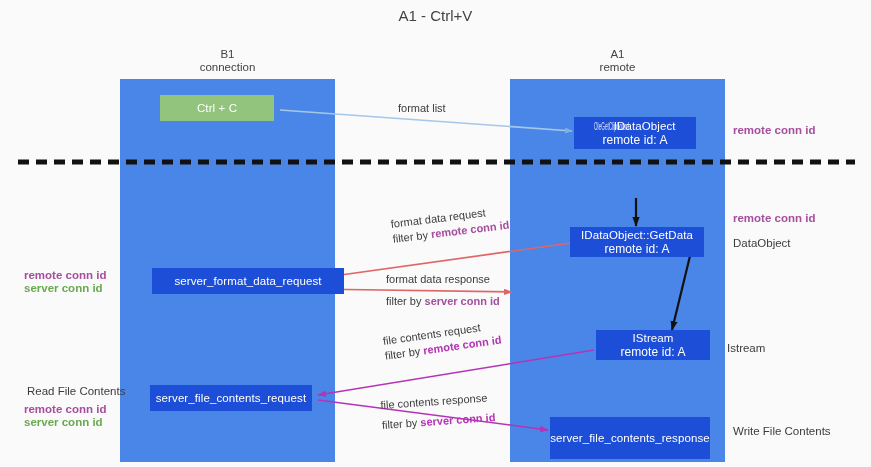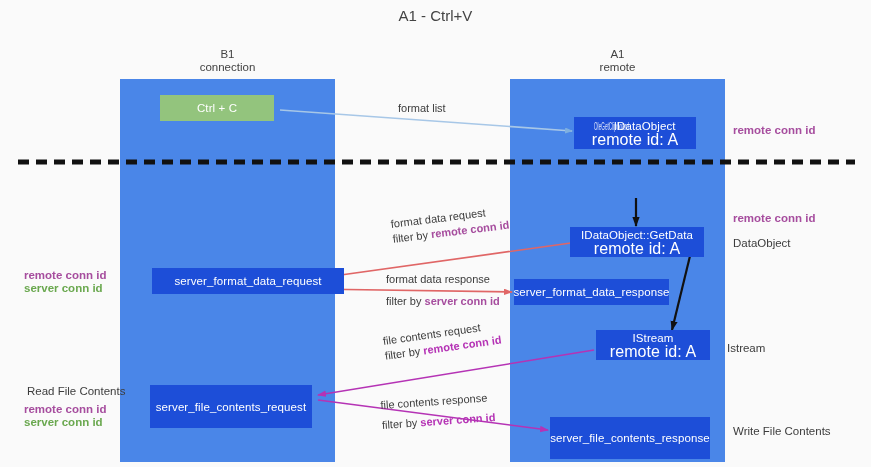--- a/index.html
+++ b/index.html
@@ -49,21 +49,21 @@
     align-items: center;
     justify-content: center;
     text-align: center;
     color: #ffffff;
     font-size: 11.5px;
     line-height: 14px;
     letter-spacing: .1px;
   }
   .node.orange { background: #1d4ed8; }
   .node.green  { background: #93c47d; }
-  .node .l2 { font-size: 16px; }
+  .node .l2 { font-size: 12px; }
 
   
   .smear {
     display: inline-block;
     position: relative;
     white-space: nowrap;
   }
   .smear .under {
     position: absolute;
     left: 0; top: 0;
@@ -174,30 +174,27 @@
 
   <div class="node orange" style="left:570px; top:227px; width:134px; height:30px;">
     <div>IDataObject::GetData</div>
     <div class="l2">remote id: A</div>
   </div>
 
   <div class="node orange" style="left:152px; top:268px; width:192px; height:26px;">
     <div>server_format_data_request</div>
   </div>
 
-  <div class="node orange" style="left:514px; top:279px; width:155px; height:26px;">
-    <div>server_format_data_response</div>
-  </div>
 
   <div class="node orange" style="left:596px; top:330px; width:114px; height:30px;">
     <div>IStream</div>
     <div class="l2">remote id: A</div>
   </div>
 
-  <div class="node orange" style="left:150px; top:385px; width:162px; height:43px;">
+  <div class="node orange" style="left:150px; top:385px; width:162px; height:26px;">
     <div>server_file_contents_request</div>
   </div>
 
   <div class="node orange" style="left:550px; top:417px; width:160px; height:42px;">
     <div>server_file_contents_response</div>
   </div>
 
   <div class="edge-label" style="left:398px; top:101px;">
     <span>format list</span>
   </div>

